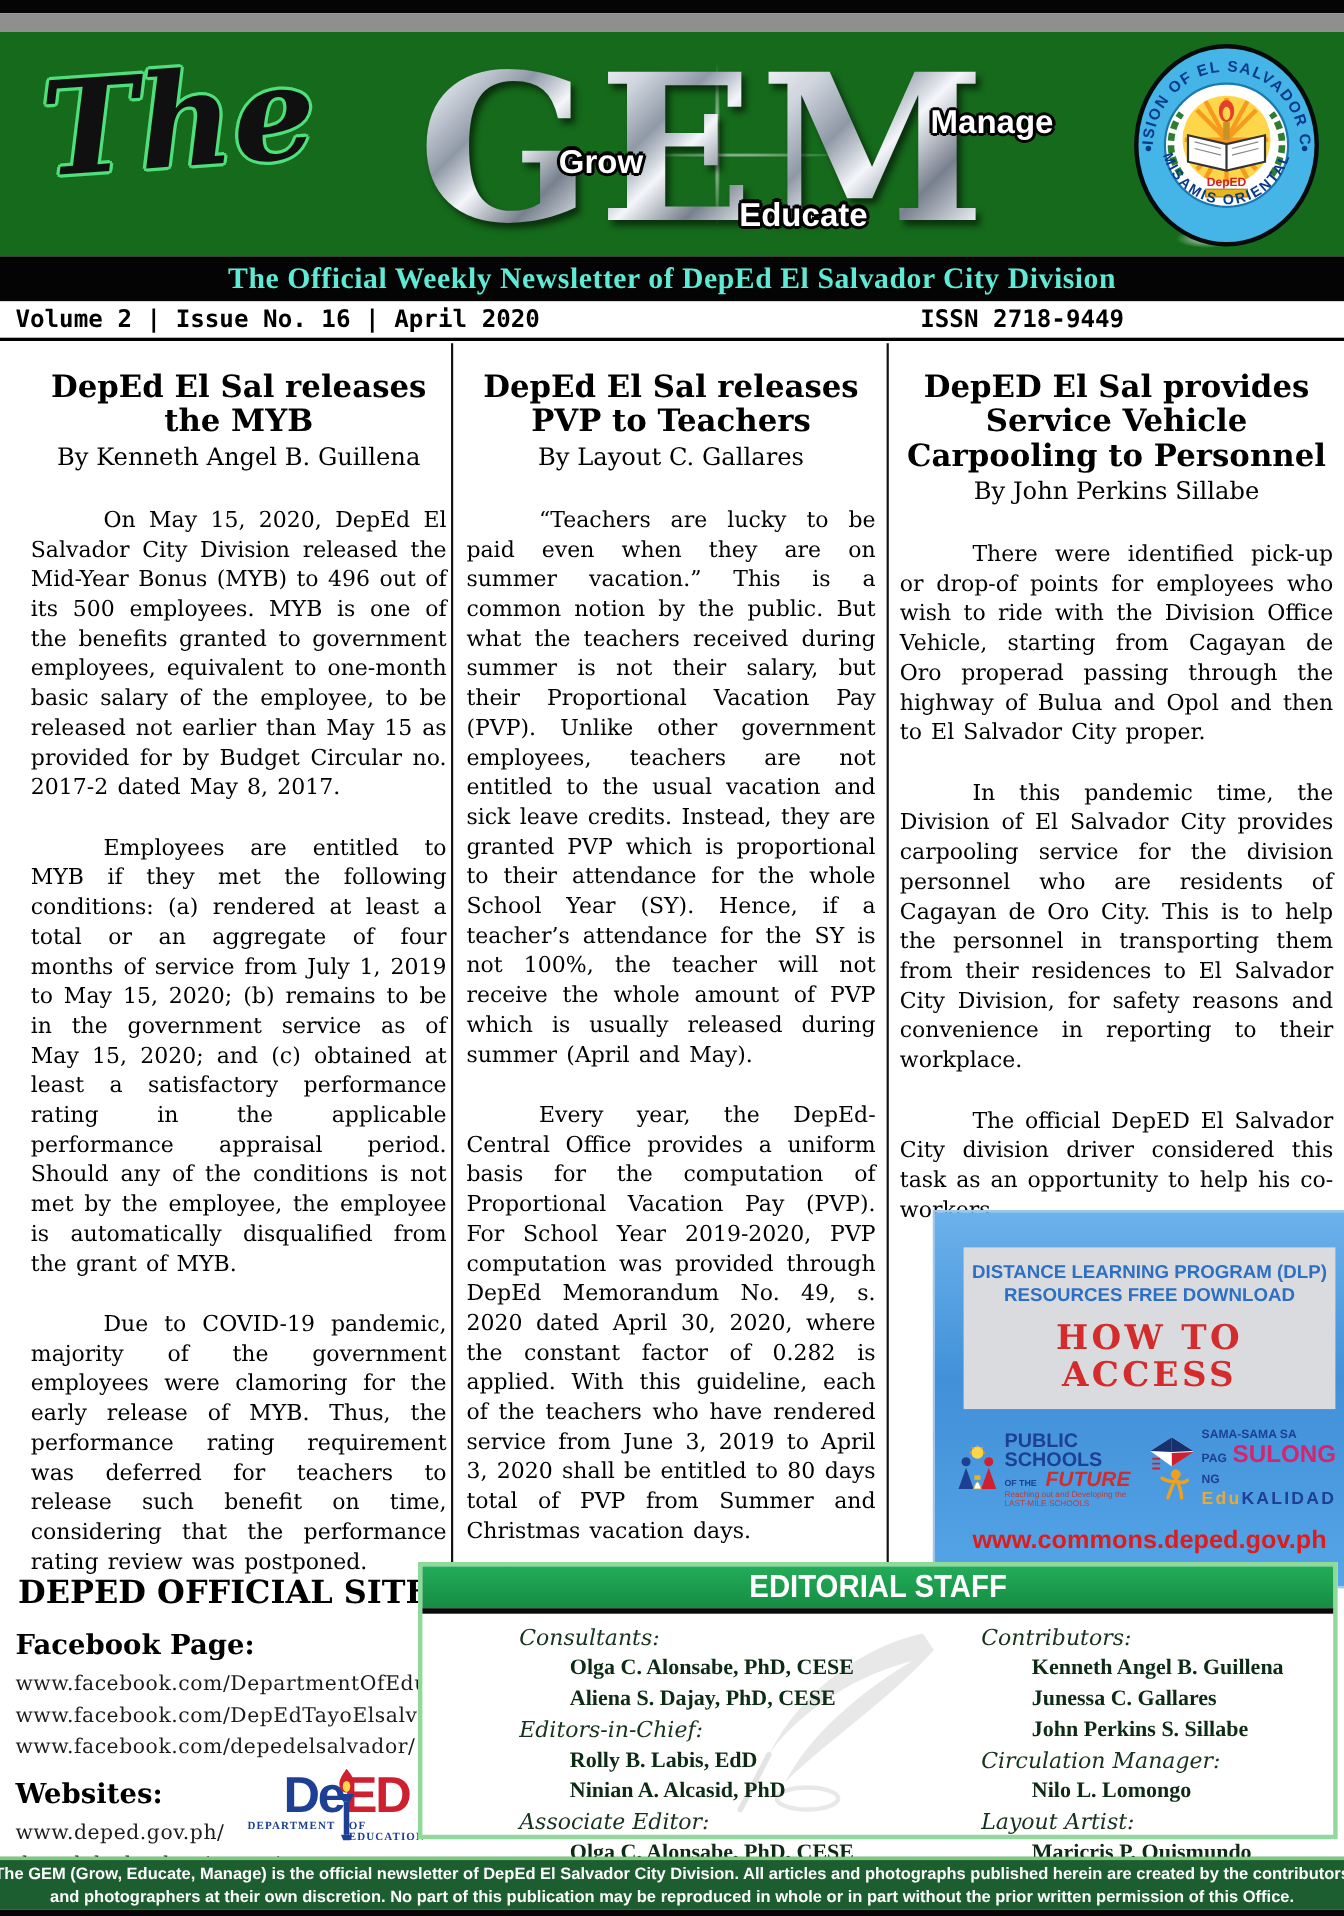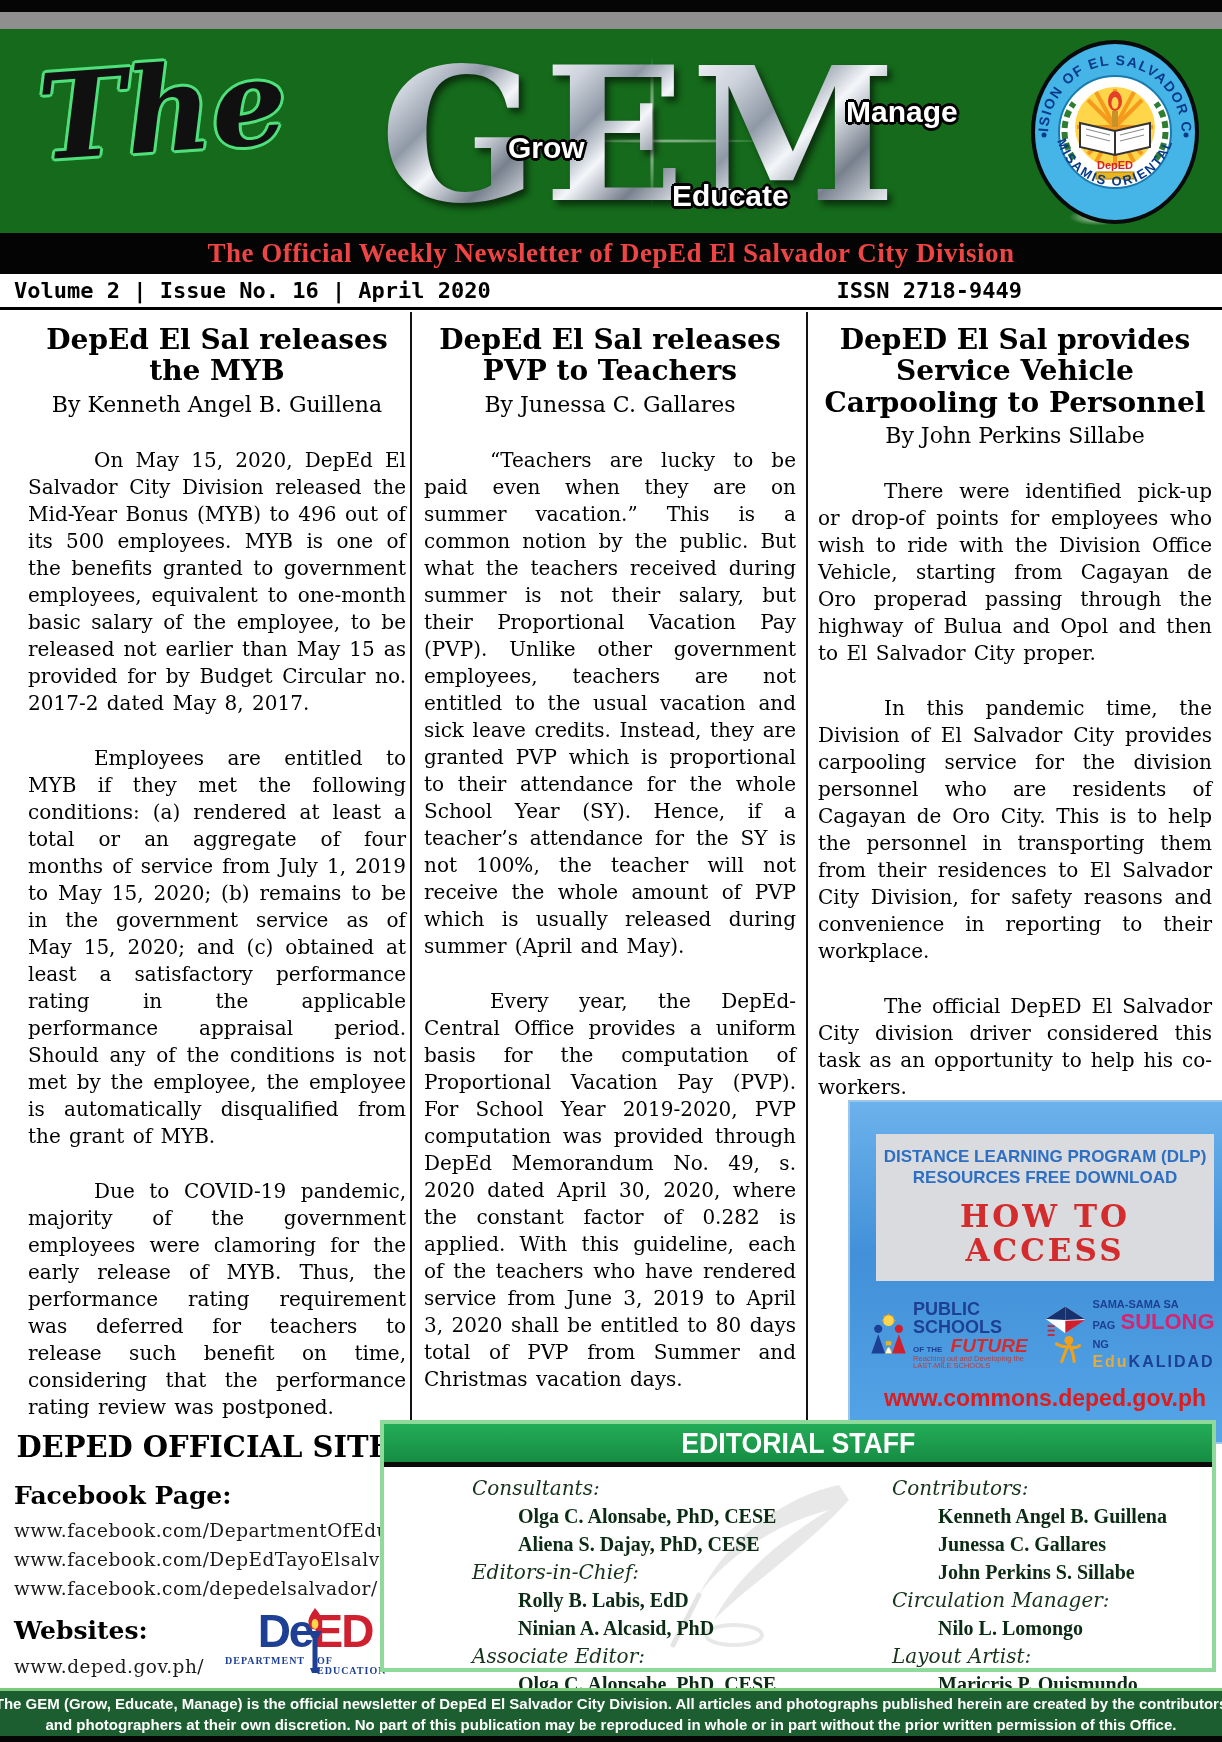--- a/index.html
+++ b/index.html
@@ -27,29 +27,29 @@
   .gem-label{position:absolute;font:bold 30px/1 "Liberation Sans",sans-serif;color:#ffffff;
     text-shadow:-2px -2px 0 #000,2px -2px 0 #000,-2px 2px 0 #000,2px 2px 0 #000,0 3px 0 #000,3px 0 0 #000,-3px 0 0 #000,0 -3px 0 #000;}
   .lbl-grow{left:128px;top:98px;}
   .lbl-educate{left:292px;top:146px;}
   .lbl-manage{left:452px;top:62px;padding-left:14px;}
 
   .seal{position:absolute;left:1030px;top:10px;}
 
   .tagline-bar{position:absolute;left:0;top:233px;width:1222px;height:41px;background:#040404;
     display:flex;align-items:center;justify-content:center;}
-  .tagline{font:bold 27px/1 "Liberation Serif",serif;color:#ef4444;letter-spacing:.5px;}
+  .tagline{font:bold 27px/1 "Liberation Serif",serif;color:#5eead4;letter-spacing:.5px;}
 
   .issue-bar{position:absolute;left:0;top:274px;width:1222px;height:33px;background:#ffffff;
     border-bottom:3px solid #000;display:flex;align-items:center;}
   .issue-info{font:bold 22px/1 "DejaVu Sans Mono",monospace;color:#000;margin-left:14px;}
   .issn{font:bold 22px/1 "DejaVu Sans Mono",monospace;color:#000;margin-left:auto;margin-right:200px;}
 
   
-  .col{position:absolute;top:320px;}
+  .col{position:absolute;top:332px;}
   .col1{left:28px;width:378px;}
   .col2{left:424px;width:372px;}
   .col3{left:818px;width:394px;}
   .vdiv{position:absolute;top:312px;width:2px;height:1108px;background:#131313;}
   .vdiv1{left:410px;} .vdiv2{left:806px;}
 
   .headline{font:bold 28px/1.12 "DejaVu Serif",serif;color:#000;text-align:center;margin:4px 0 6px 0;}
   .byline{font:22px/1.1 "DejaVu Serif",serif;color:#000;text-align:center;margin:0 0 30px 0;}
   .article p{font:20px/1.35 "DejaVu Serif",serif;color:#000;text-align:justify;text-indent:66px;
     margin:0 0 28px 0;word-spacing:2px;}
@@ -199,21 +199,21 @@
   <div class="col col1 article">
     <div class="headline">DepEd El Sal releases the MYB</div>
     <div class="byline">By Kenneth Angel B. Guillena</div>
     <p>On May 15, 2020, DepEd El Salvador City Division released the Mid-Year Bonus (MYB) to 496 out of its 500 employees. MYB is one of the benefits granted to government employees, equivalent to one-month basic salary of the employee, to be released not earlier than May 15 as provided for by Budget Circular no. 2017-2 dated May 8, 2017.</p>
     <p>Employees are entitled to MYB if they met the following conditions: (a) rendered at least a total or an aggregate of four months of service from July 1, 2019 to May 15, 2020; (b) remains to be in the government service as of May 15, 2020; and (c) obtained at least a satisfactory performance rating in the applicable performance appraisal period. Should any of the conditions is not met by the employee, the employee is automatically disqualified from the grant of MYB.</p>
     <p>Due to COVID-19 pandemic, majority of the government employees were clamoring for the early release of MYB. Thus, the performance rating requirement was deferred for teachers to release such benefit on time, considering that the performance rating review was postponed.</p>
   </div>
 
   <div class="col col2 article">
     <div class="headline">DepEd El Sal releases PVP to Teachers</div>
-    <div class="byline">By Junessa C. Gallares</div>
+    <div class="byline">By Layout C. Gallares</div>
     <p>“Teachers are lucky to be paid even when they are on summer vacation.” This is a common notion by the public. But what the teachers received during summer is not their salary, but their Proportional Vacation Pay (PVP). Unlike other government employees, teachers are not entitled to the usual vacation and sick leave credits. Instead, they are granted PVP which is proportional to their attendance for the whole School Year (SY). Hence, if a teacher’s attendance for the SY is not 100%, the teacher will not receive the whole amount of PVP which is usually released during summer (April and May).</p>
     <p>Every year, the DepEd-Central Office provides a uniform basis for the computation of Proportional Vacation Pay (PVP). For School Year 2019-2020, PVP computation was provided through DepEd Memorandum No. 49, s. 2020 dated April 30, 2020, where the constant factor of 0.282 is applied. With this guideline, each of the teachers who have rendered service from June 3, 2019 to April 3, 2020 shall be entitled to 80 days total of PVP from Summer and Christmas vacation days.</p>
   </div>
 
   <div class="col col3 article">
     <div class="headline">DepED El Sal provides Service Vehicle Carpooling to Personnel</div>
     <div class="byline">By John Perkins Sillabe</div>
     <p>There were identified pick-up or drop-of points for employees who wish to ride with the Division Office Vehicle, starting from Cagayan de Oro properad passing through the highway of Bulua and Opol and then to El Salvador City proper.</p>
     <p>In this pandemic time, the Division of El Salvador City provides carpooling service for the division personnel who are residents of Cagayan de Oro City. This is to help the personnel in transporting them from their residences to El Salvador City Division, for safety reasons and convenience in reporting to their workplace.</p>
     <p>The official DepED El Salvador City division driver considered this task as an opportunity to help his co-workers.</p>

